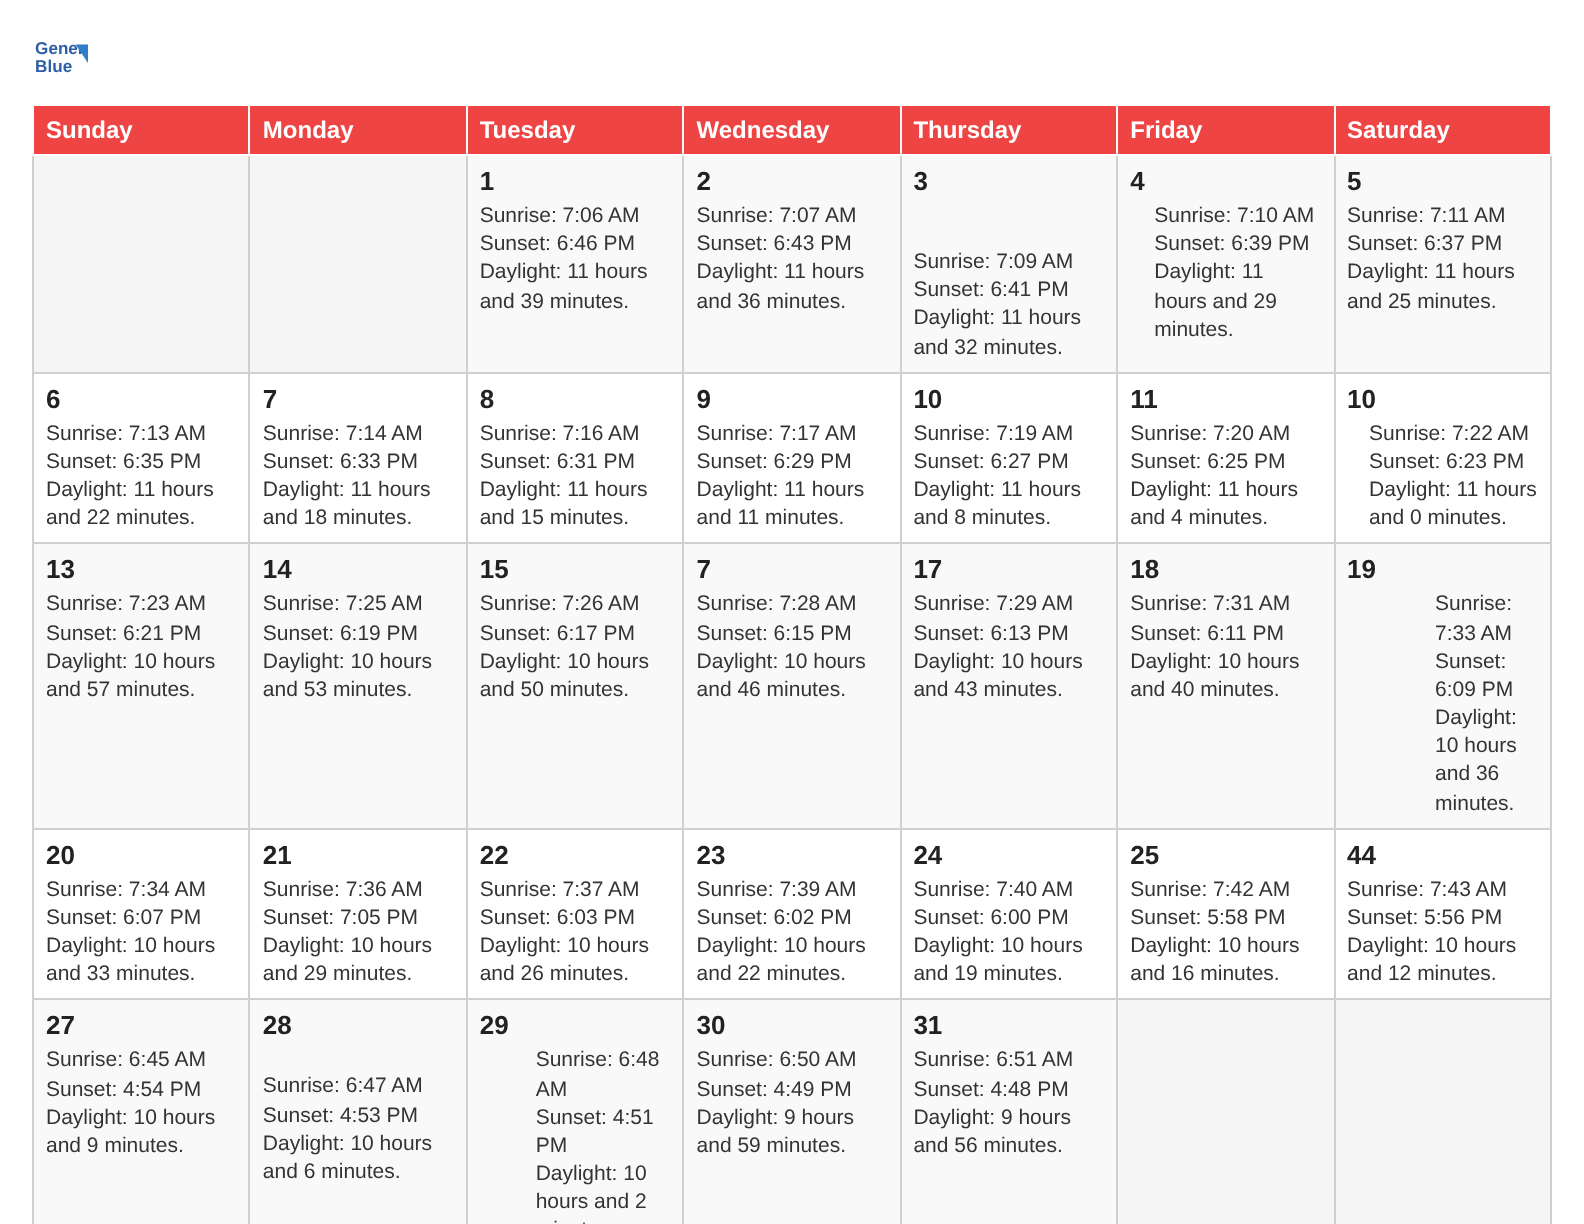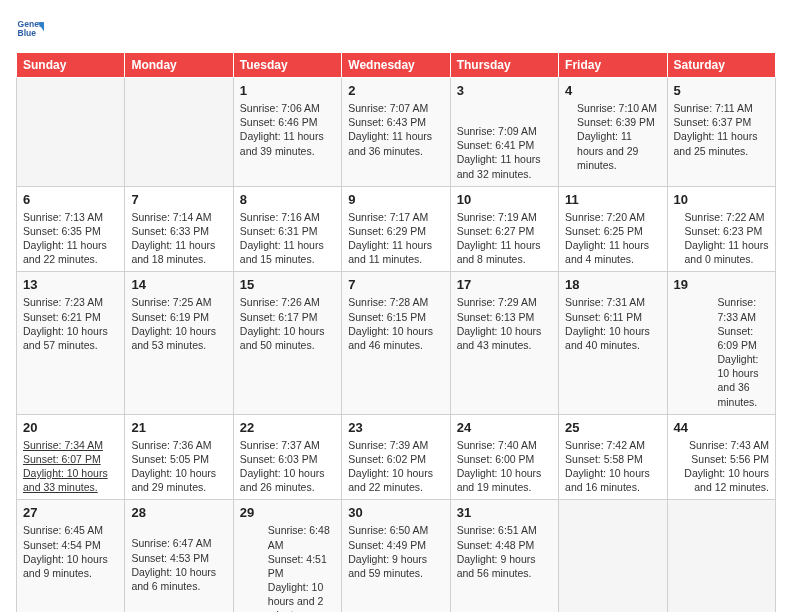--- a/index.html
+++ b/index.html
@@ -224,28 +224,28 @@
         <td>
           <span class="cell-date">19</span>
           <div class="cell-info" style="white-space: pre-line; margin-left: 44px;">Sunrise: 7:33 AM
 Sunset: 6:09 PM
 Daylight: 10 hours and 36 minutes.</div>
         </td>
       </tr>
       <tr>
         <td>
           <span class="cell-date">20</span>
-          <div class="cell-info" style="white-space: pre-line; text-decoration: underline;">Sunrise: 7:34 AM
+          <div class="cell-info" style="white-space: pre-line;">Sunrise: 7:34 AM
 Sunset: 6:07 PM
 Daylight: 10 hours and 33 minutes.</div>
         </td>
         <td>
           <span class="cell-date">21</span>
           <div class="cell-info" style="white-space: pre-line;">Sunrise: 7:36 AM
-Sunset: 5:05 PM
+Sunset: 7:05 PM
 Daylight: 10 hours and 29 minutes.</div>
         </td>
         <td>
           <span class="cell-date">22</span>
           <div class="cell-info" style="white-space: pre-line;">Sunrise: 7:37 AM
 Sunset: 6:03 PM
 Daylight: 10 hours and 26 minutes.</div>
         </td>
         <td>
           <span class="cell-date">23</span>
@@ -260,21 +260,21 @@
 Daylight: 10 hours and 19 minutes.</div>
         </td>
         <td>
           <span class="cell-date">25</span>
           <div class="cell-info" style="white-space: pre-line;">Sunrise: 7:42 AM
 Sunset: 5:58 PM
 Daylight: 10 hours and 16 minutes.</div>
         </td>
         <td>
           <span class="cell-date">44</span>
-          <div class="cell-info" style="white-space: pre-line; text-align: right;">Sunrise: 7:43 AM
+          <div class="cell-info" style="white-space: pre-line;">Sunrise: 7:43 AM
 Sunset: 5:56 PM
 Daylight: 10 hours and 12 minutes.</div>
         </td>
       </tr>
       <tr>
         <td>
           <span class="cell-date">27</span>
           <div class="cell-info" style="white-space: pre-line;">Sunrise: 6:45 AM
 Sunset: 4:54 PM
 Daylight: 10 hours and 9 minutes.</div>

